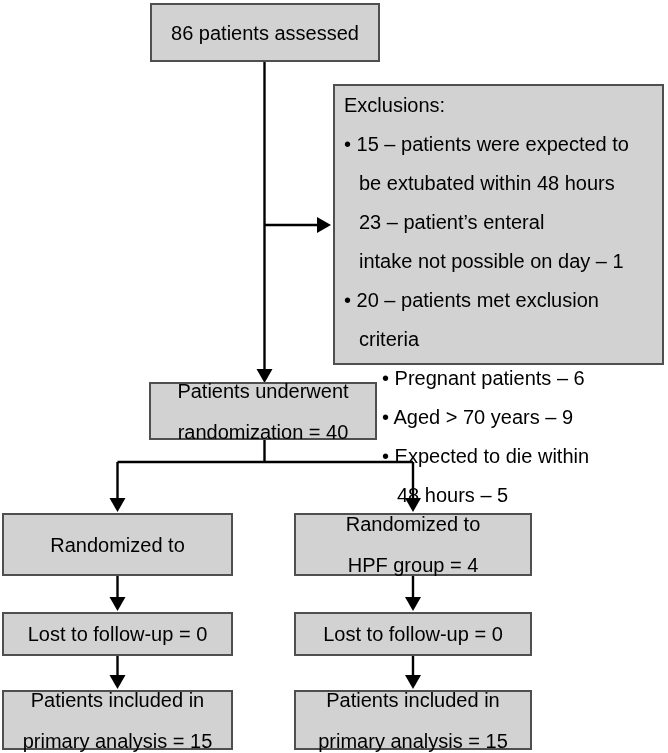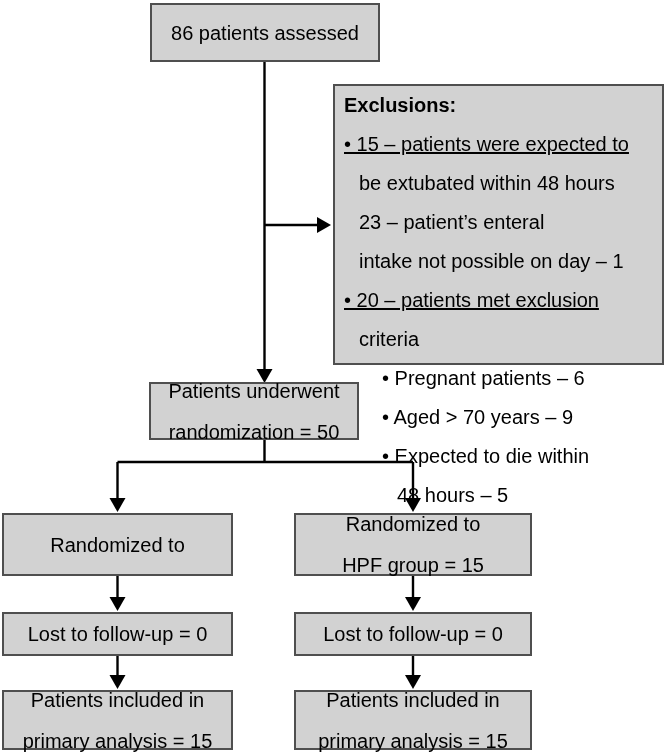--- a/index.html
+++ b/index.html
@@ -29,31 +29,31 @@
     justify-content: center;
     gap: 15px;
   }
   .flow-box .line { width: 100%; }
 
   
   .box-assessed      { left: 150px; top: 3px;   width: 230px; height: 59px; }
   .box-exclusions    { left: 333px; top: 84px;  width: 331px; height: 281px;
                        text-align: left; justify-content: flex-start;
                        padding: 7px 6px 6px 9px; font-size: 20px; line-height: 24px; }
-  .box-randomization { left: 149px; top: 382px; width: 210px; height: 58px; }
+  .box-randomization { left: 149px; top: 382px; width: 228px; height: 58px; }
   .box-sf            { left: 2px;   top: 513px; width: 231px; height: 63px; }
   .box-hpf           { left: 294px; top: 513px; width: 238px; height: 63px; }
   .box-lost-sf       { left: 2px;   top: 612px; width: 231px; height: 44px; }
   .box-lost-hpf      { left: 294px; top: 612px; width: 238px; height: 44px; }
   .box-primary-sf    { left: 2px;   top: 690px; width: 231px; height: 60px; }
   .box-primary-hpf   { left: 294px; top: 690px; width: 238px; height: 60px; }
 
   
-  .box-exclusions .hdr { font-weight: bold; }
-  .box-exclusions .b1  { padding-left: 0; text-decoration: underline; }
+  .box-exclusions .hdr { font-weight: normal; }
+  .box-exclusions .b1  { padding-left: 0; }
   .box-exclusions .c1  { padding-left: 15px; }
   .box-exclusions .b2  { padding-left: 38px; }
   .box-exclusions .c2  { padding-left: 53px; }
 
   .connectors {
     position: absolute;
     left: 0; top: 0;
     width: 668px; height: 753px;
     pointer-events: none;
   }
@@ -103,30 +103,30 @@
     <div class="line b1">• 20 – patients met exclusion</div>
     <div class="line c1">criteria</div>
     <div class="line b2">• Pregnant patients – 6</div>
     <div class="line b2">• Aged &gt; 70 years – 9</div>
     <div class="line b2">• Expected to die within</div>
     <div class="line c2">48 hours – 5</div>
   </div>
 
   <div class="flow-box box-randomization">
     <div class="line">Patients underwent</div>
-    <div class="line">randomization = 50</div>
+    <div class="line">randomization = 40</div>
   </div>
 
   <div class="flow-box box-sf">
     <div class="line">Randomized to</div>
   </div>
 
   <div class="flow-box box-hpf">
     <div class="line">Randomized to</div>
-    <div class="line">HPF group = 15</div>
+    <div class="line">HPF group = 4</div>
   </div>
 
   <div class="flow-box box-lost-sf">
     <div class="line">Lost to follow-up = 0</div>
   </div>
 
   <div class="flow-box box-lost-hpf">
     <div class="line">Lost to follow-up = 0</div>
   </div>
 

